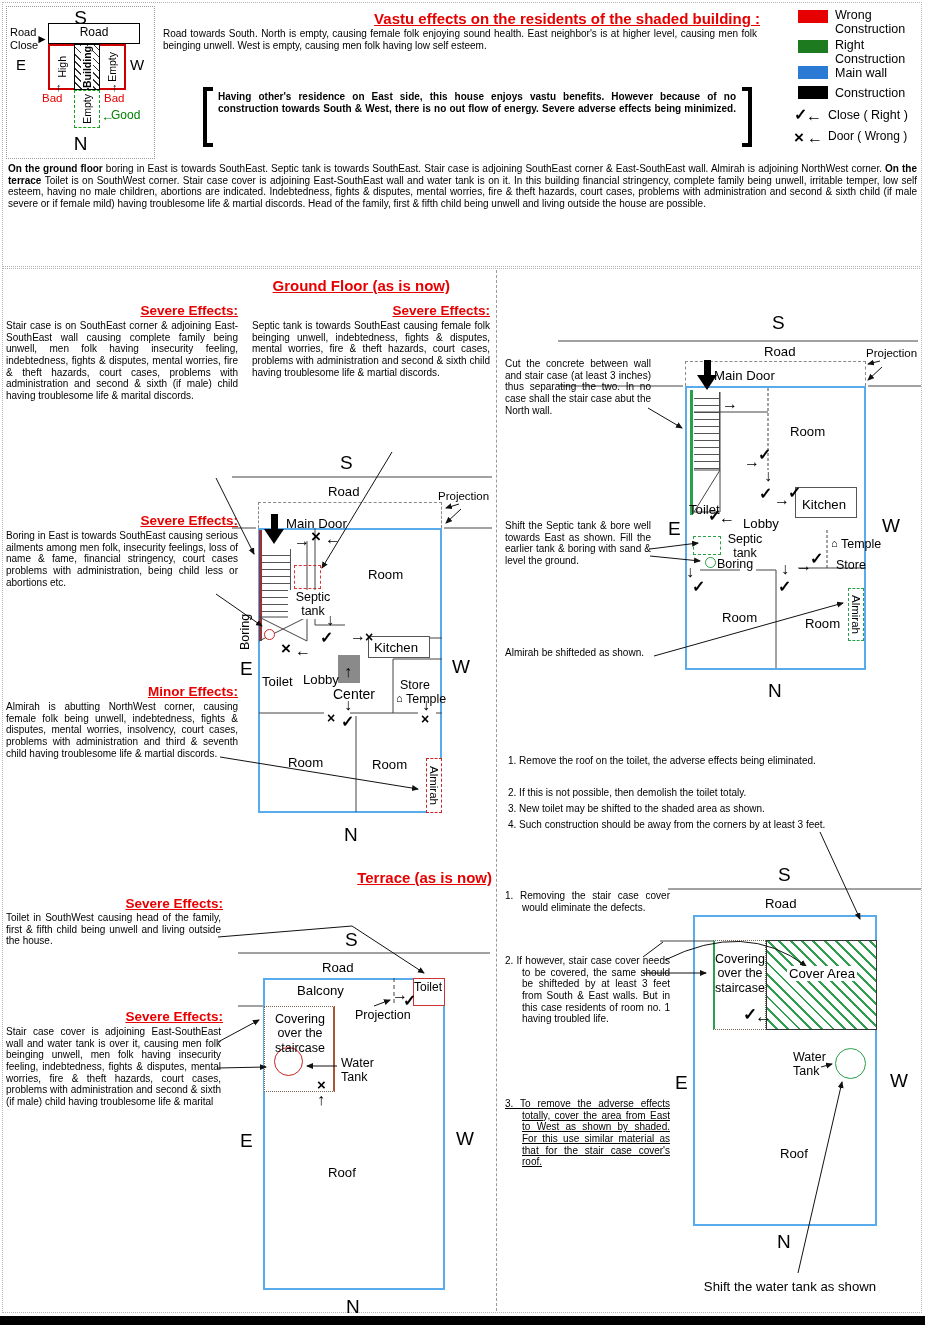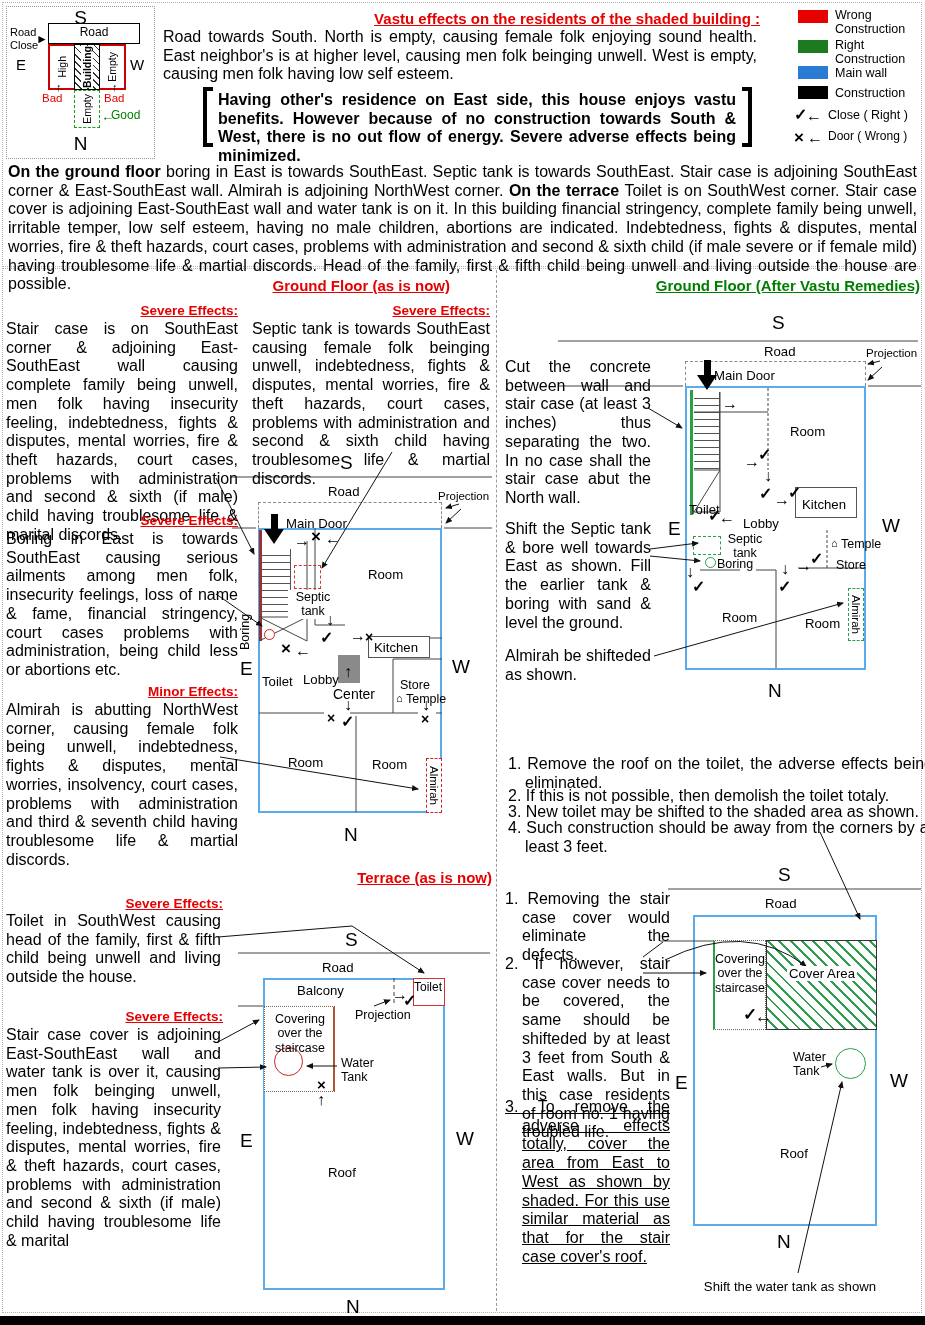--- a/index.html
+++ b/index.html
@@ -2,21 +2,21 @@
 <html><head>
 <meta charset="utf-8">
 <style>
   html,body{margin:0;padding:0;background:#fff;}
   #page{position:relative;width:925px;height:1325px;background:#fff;overflow:hidden;
         font-family:"Liberation Sans",sans-serif;color:#000;}
   .band{position:absolute;border:1px dotted #b3b3b3;box-sizing:border-box;z-index:1;}
   .vdash{position:absolute;border-left:1px dashed #9a9a9a;z-index:1;}
   .lbl{position:absolute;font-size:13.2px;line-height:1.15;white-space:nowrap;z-index:6;}
   .wrap{white-space:normal;}
-  .txt{position:absolute;font-size:16px;line-height:1.17;text-align:justify;z-index:6;}
+  .txt{position:absolute;font-size:10px;line-height:1.17;text-align:justify;z-index:6;}
   .hd{font-weight:bold;text-decoration:underline;text-align:right;}
   .red{color:#e60000;} .grn{color:#007e00;}
   .big{font-size:19px;}
   .box{position:absolute;box-sizing:border-box;z-index:2;}
   .blue{border:2px solid #5aabec;}
   .dash{border:1px dashed #8a8a8a;border-bottom:none;}
   .mk{position:absolute;font-weight:bold;font-size:16px;line-height:1;z-index:7;}
   .vrt{writing-mode:vertical-rl;}
   .vrtu{writing-mode:vertical-rl;transform:rotate(180deg);}
   .stair{background:repeating-linear-gradient(to bottom,#fff 0 6px,#555 6px 7px);}
@@ -175,21 +175,20 @@
   <div class="lbl wrap" style="left:341px;top:1056px;width:46px;font-size:12.5px;">Water Tank</div>
   <span class="mk" style="left:392px;top:987px;">→</span>
   <span class="mk" style="left:403px;top:993px;">✓</span>
   <span class="mk" style="left:317px;top:1077px;font-size:15px;">×</span>
   <span class="mk" style="left:317px;top:1092px;">↑</span>
   <div class="lbl big" style="left:240px;top:1130px;">E</div>
   <div class="lbl big" style="left:456px;top:1128px;">W</div>
   <div class="lbl" style="left:328px;top:1165px;">Roof</div>
   <div class="lbl big" style="left:346px;top:1296px;">N</div>
 
-  <div class="lbl hd grn" style="left:500px;top:277px;width:420px;font-size:15px;">Ground Floor (After Vastu Remedies)</div>
   <div class="txt" style="left:505px;top:358px;width:146px;">Cut the concrete between wall and stair case (at least 3 inches) thus separating the two. In no case shall the stair case abut the North wall.</div>
   <div class="txt" style="left:505px;top:520px;width:146px;">Shift the Septic tank &amp; bore well towards East as shown. Fill the earlier tank &amp; boring with sand &amp; level the ground.</div>
   <div class="txt" style="left:505px;top:647px;width:155px;text-align:left;">Almirah be shifteded as shown.</div>
   <div class="txt hang" style="left:508px;top:755px;width:408px;">1. Remove the roof on the toilet, the adverse effects being eliminated.</div>
   <div class="txt hang" style="left:508px;top:787px;width:408px;">2. If this is not possible, then demolish the toilet totaly.</div>
   <div class="txt hang" style="left:508px;top:803px;width:408px;">3. New toilet may be shifted to the shaded area as shown.</div>
   <div class="txt hang" style="left:508px;top:819px;width:408px;">4. Such construction should be away from the corners by at least 3 feet.</div>
   <div class="txt hang" style="left:505px;top:890px;width:148px;">1. Removing the stair case cover would eliminate the defects.</div>
   <div class="txt hang" style="left:505px;top:955px;width:148px;">2. If however, stair case cover needs to be covered, the same should be shifteded by at least 3 feet from South &amp; East walls. But in this case residents of room no. 1 having troubled life.</div>
   <div class="txt hang" style="left:505px;top:1098px;width:148px;text-decoration:underline;">3. To remove the adverse effects totally, cover the area from East to West as shown by shaded. For this use similar material as that for the stair case cover's roof.</div>

